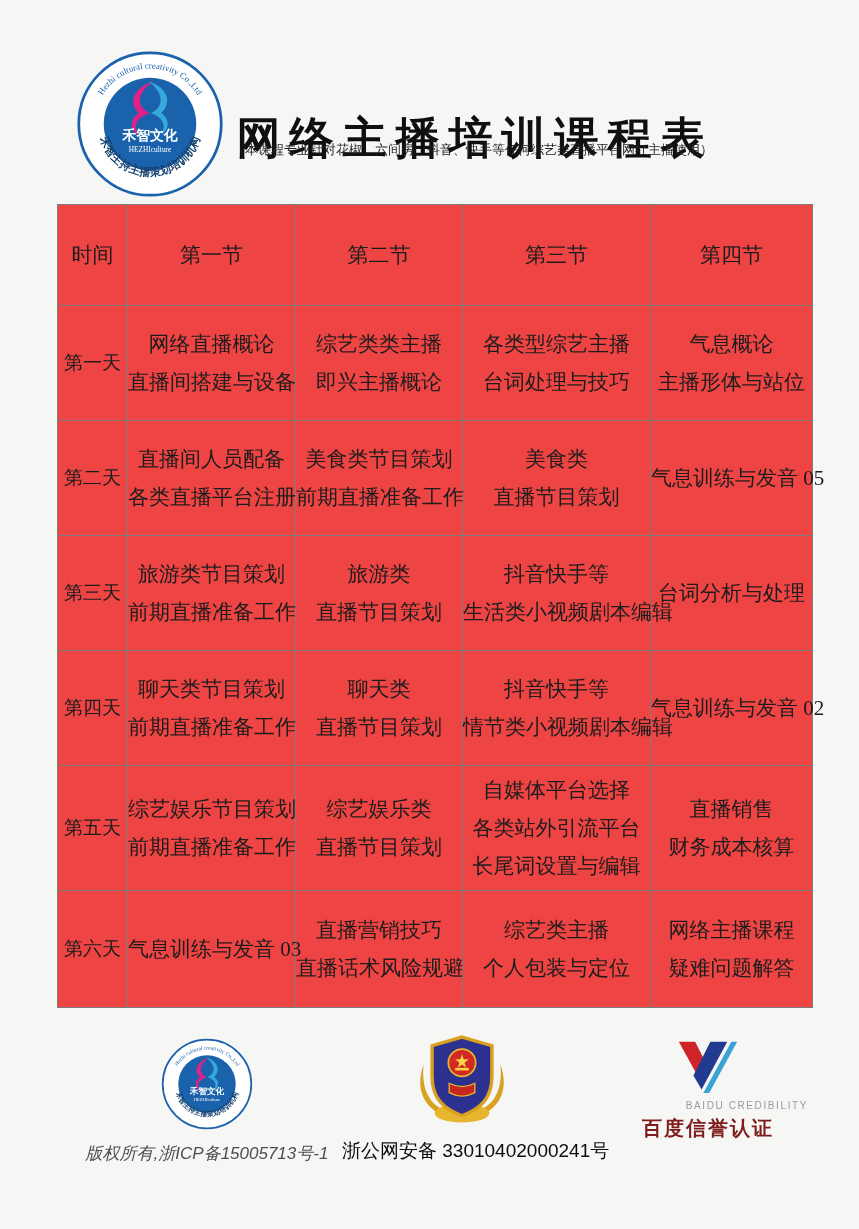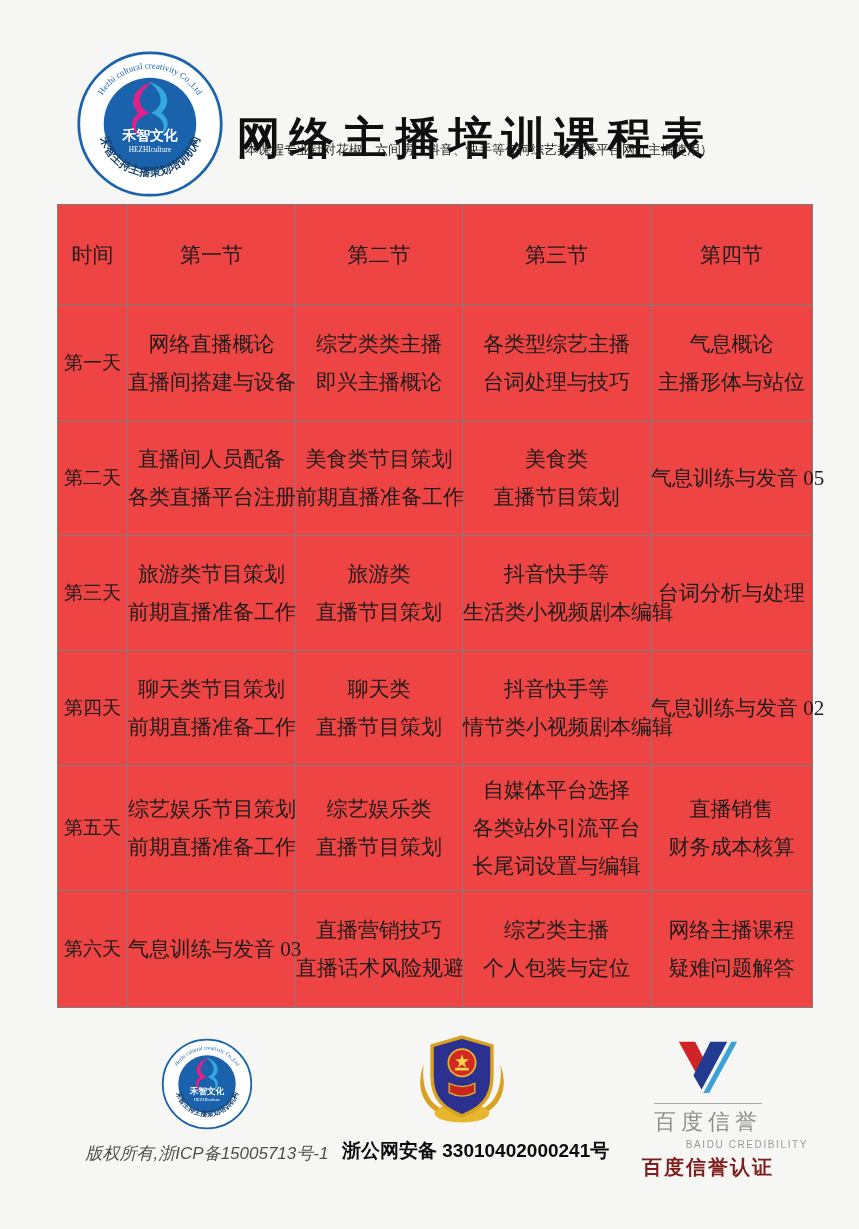--- a/index.html
+++ b/index.html
@@ -41,21 +41,21 @@
   .footer { position:absolute; top:1032px; left:0; width:859px; height:180px; }
   .f-left  { position:absolute; left:78px;  top:0; width:258px; text-align:center; }
   .f-left .small-logo { width:92px; height:92px; display:block; margin:6px auto 0; }
   .copyright {
     font-family:"Liberation Sans", sans-serif; font-size:17px;
     color:#4d4d4d; margin-top:12px; white-space:nowrap;font-style:italic;
   }
   .f-center { position:absolute; left:342px; top:0; width:240px; text-align:center; }
   .badge-svg { width:122px; height:94px; display:block; margin:0 auto; }
   .police-text {
-    font-family:"Liberation Sans", sans-serif; font-size:19px; font-weight:bold;
+    font-family:"Liberation Sans", sans-serif; font-size:19px; font-weight:normal;
     color:#0c0c0c; margin-top:12px; white-space:nowrap;
   }
   .f-right { position:absolute; left:608px; top:4px; width:200px; text-align:center;
              font-family:"Liberation Sans", sans-serif; }
   .v-svg { width:70px; height:62px; display:block; margin:0 auto; }
   .baidu-cn {
     display:inline-block; font-size:22px; color:#8e8e8e; letter-spacing:5px;
     border-top:1px solid #aaaaaa; padding-top:3px; margin-top:5px; white-space:nowrap;
   }
   .baidu-en { font-size:10px; color:#9a9a9a; letter-spacing:1.6px; margin-top:2px; white-space:nowrap;text-align:right; }
@@ -259,18 +259,17 @@
     </svg>
     <div class="police-text">浙公网安备 33010402000241号</div>
   </div>
 
   <div class="f-right">
     <svg class="v-svg" viewBox="0 0 120 95">
       <polygon points="10,4 38,4 58,44 44,66" fill="#cf2328"></polygon>
       <polygon points="64,4 93,4 49,86 35,62" fill="#223a8f"></polygon>
       <polygon points="100,4 110,4 62,92 52,92" fill="#3aa2d4"></polygon>
     </svg>
-    <div><span class="baidu-cn">百度信誉</span></div>
     <div class="baidu-en">BAIDU CREDIBILITY</div>
     <div class="baidu-cert">百度信誉认证</div>
   </div>
 
 </div>
 
 </body></html>

